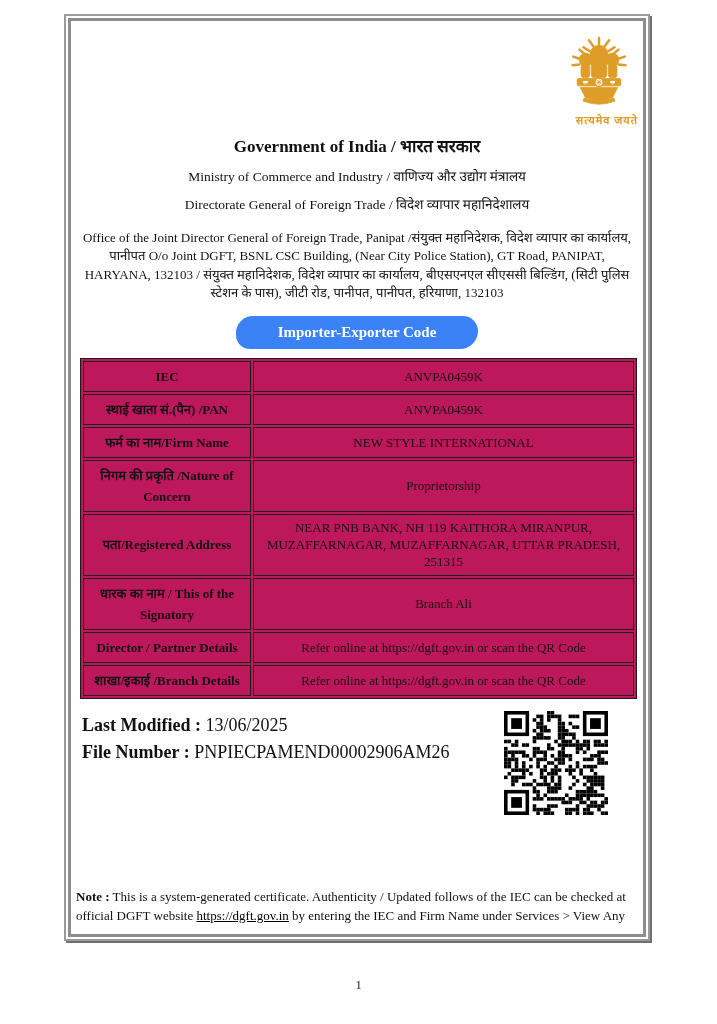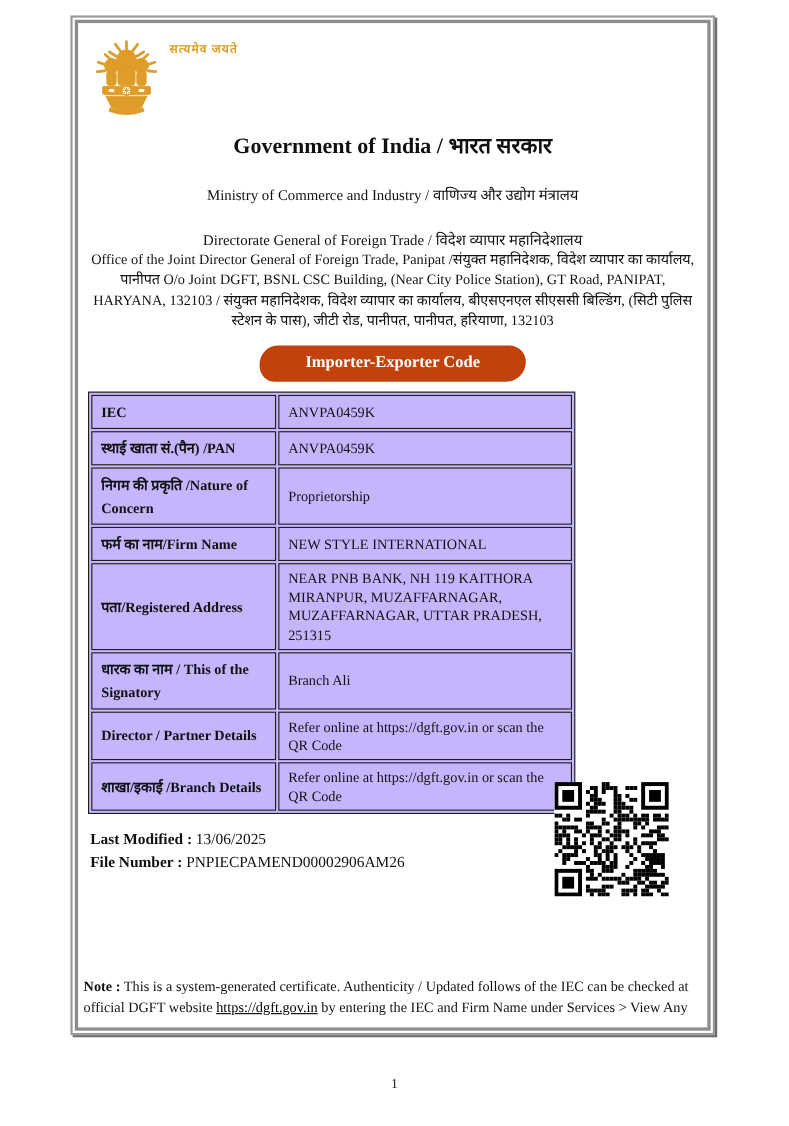--- a/index.html
+++ b/index.html
@@ -10,39 +10,39 @@
   }
   .frame {
     position:absolute; left:64px; top:14px; width:586px; height:927px;
     border:2px solid #9a9a9a; background:#fff;
     box-shadow:2px 2px 0 #6f6f6f;
   }
   .frame-inner {
     position:absolute; left:2px; top:2px; right:2px; bottom:2px;
     border:3px solid #8d8d8d; padding:0 5px; overflow:hidden;
   }
-  .emblem-wrap { margin-top:14px; display:flex; flex-direction:row; align-items:flex-start; }
+  .emblem-wrap { margin-top:14px; display:flex; flex-direction:column; align-items:flex-end; }
   .motto { font-size:11px; font-weight:bold; color:#de9d28; margin-top:1px; letter-spacing:1px; }
-  .gov-line { margin-top:7px; font-weight:bold; font-size:20px; text-align:center; }
-  .sub-line { margin-top:23px; font-size:13.5px; text-align:center; }
-  .office { margin-top:0; font-size:13px; line-height:1.42; text-align:center; }
+  .gov-line { margin-top:7px; font-weight:bold; font-size:17px; text-align:center; }
+  .sub-line { margin-top:10px; font-size:13.5px; text-align:center; }
+  .office { margin-top:16px; font-size:13px; line-height:1.42; text-align:center; }
   .pill-row { margin-top:13px; text-align:center; }
   .pill {
-    display:inline-block; background:#c2410c; color:#ffffff; font-weight:bold;
+    display:inline-block; background:#3b82f6; color:#ffffff; font-weight:bold;
     font-size:15px; padding:8px 42px; border-radius:17px 15px 18px 14px;
   }
   .certify { margin:12px 0 0 58px; width:460px; font-size:13.5px; line-height:1.45; }
   table.details {
     border-collapse:separate; border-spacing:2.5px; border:1.5px solid #1c1c1c;
-    margin:9px 0 0 4px; width:443px; background:#c4b5fd;
+    margin:9px 0 0 4px; width:557px; background:#be185d;text-align:center;
   }
   table.details td { border:1.5px solid #1c1c1c; padding:4px 8px; font-size:13px; vertical-align:middle; }
   td.lbl { width:168px; font-weight:bold; line-height:1.62; }
   td.val { line-height:1.32; }
-  .footer-lines { margin:13px 0 0 6px; font-size:14px; line-height:1.5; }
+  .footer-lines { margin:13px 0 0 6px; font-size:18px; line-height:1.5; }
   .qr { position:absolute; left:433px; top:690px; width:104px; height:104px; background:#fff; }
   .note {
     position:absolute; left:3px; right:3px; bottom:5px;
     font-size:13px; line-height:1.42; padding:2px 2px 4px 2px;
   }
   .link { color:#000000; text-decoration:underline; cursor:pointer; }
   .pageno { position:absolute; left:0; right:0; top:978px; text-align:center; font-size:12.5px; color:#222; }
 </style>
 </head>
 <body>
@@ -104,26 +104,26 @@
         <tbody>
           <tr>
             <td class="lbl">IEC</td>
             <td class="val">ANVPA0459K</td>
           </tr>
           <tr>
             <td class="lbl">स्थाई खाता सं.(पैन) /PAN</td>
             <td class="val">ANVPA0459K</td>
           </tr>
           <tr>
+            <td class="lbl">फर्म का नाम/Firm Name</td>
+            <td class="val">NEW STYLE INTERNATIONAL</td>
+          </tr>
+          <tr>
             <td class="lbl">निगम की प्रकृति /Nature of Concern</td>
             <td class="val">Proprietorship</td>
-          </tr>
-          <tr>
-            <td class="lbl">फर्म का नाम/Firm Name</td>
-            <td class="val">NEW STYLE INTERNATIONAL</td>
           </tr>
           <tr>
             <td class="lbl">पता/Registered Address</td>
             <td class="val">NEAR PNB BANK, NH 119 KAITHORA MIRANPUR, MUZAFFARNAGAR, MUZAFFARNAGAR, UTTAR PRADESH, 251315</td>
           </tr>
           <tr>
             <td class="lbl">धारक का नाम / This of the Signatory</td>
             <td class="val">Branch Ali</td>
           </tr>
           <tr>

